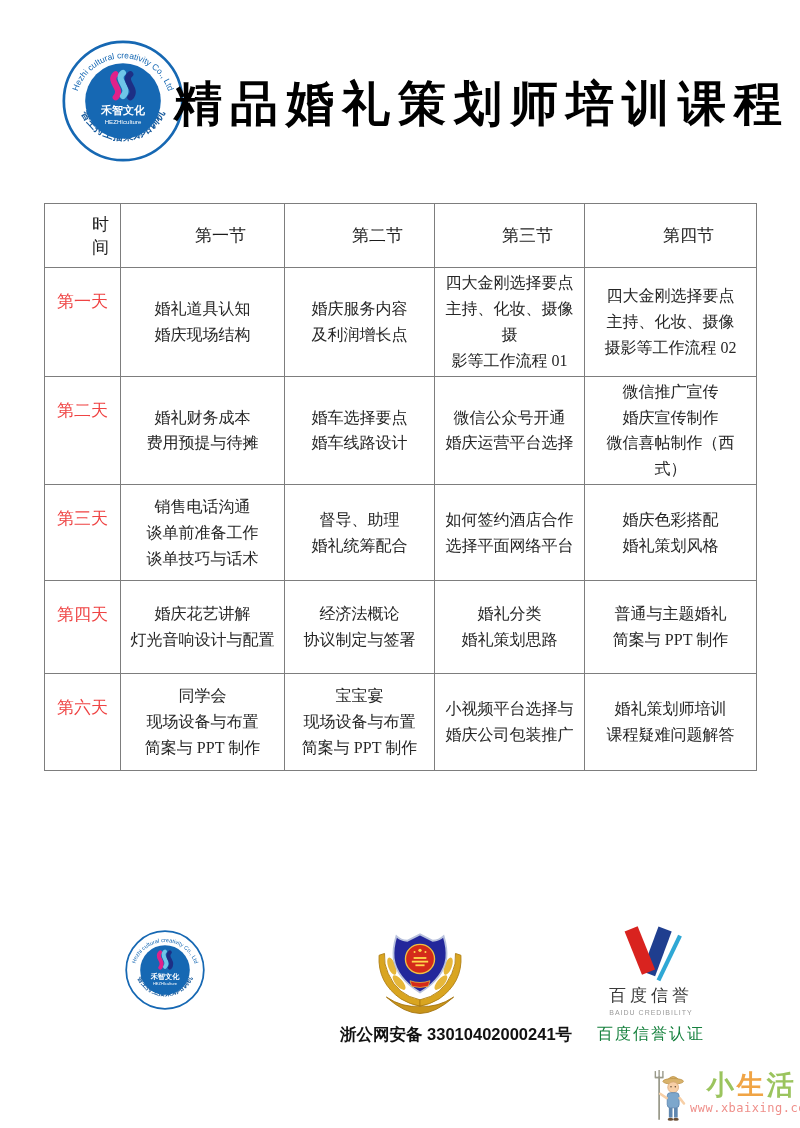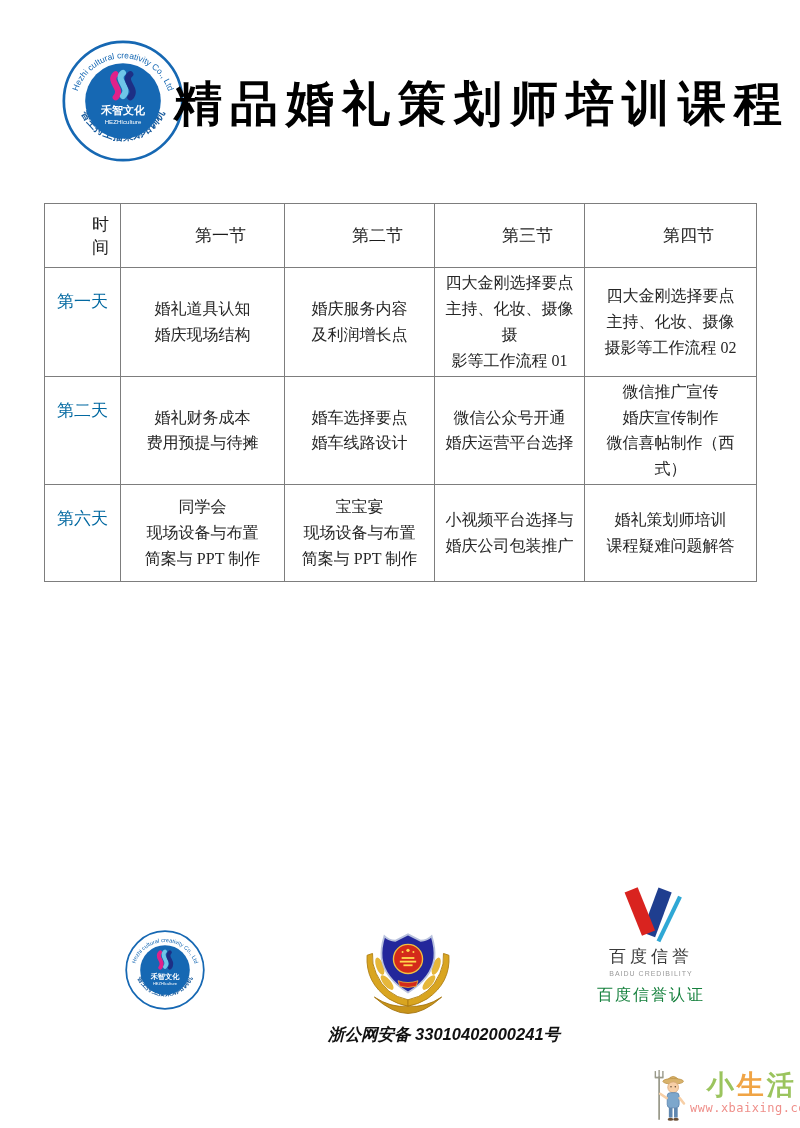--- a/index.html
+++ b/index.html
@@ -18,34 +18,34 @@
   
   .sched{
     position:absolute;left:44px;top:203px;width:712px;
     border-collapse:collapse;table-layout:fixed;
   }
   .sched td,.sched th{
     border:1px solid #7d7d7d;text-align:center;vertical-align:middle;
     font-weight:normal;padding:2px 6px;
   }
   .sched th{font-size:17px;font-weight:400;color:#1c1c1c;padding-left:42px;}
-  .sched td.day{font-size:17px;vertical-align:top;padding-top:22px;color:#0369a1;}
+  .sched td.day{font-size:17px;vertical-align:top;padding-top:22px;color:#ef4444;}
   .sched td .cell-text{
     white-space:pre-line;font-size:16px;line-height:1.62;color:#262626;
   }
   tr.rh-h{height:64px;} tr.rh-1{height:104px;} tr.rh-2{height:90px;}
   tr.rh-3{height:96px;} tr.rh-4{height:93px;} tr.rh-5{height:96px;} tr.rh-6{height:97px;padding-left:12px;}
   
   .f-left{position:absolute;left:55px;top:930px;width:220px;text-align:center;}
   .f-left .logo-small{width:80px;height:80px;margin:0 auto;}
   .f-copy{margin-top:12px;font-family:"Liberation Sans",sans-serif;font-size:14px;color:#4a4a4a;}
-  .f-center{position:absolute;left:328px;top:928px;width:160px;text-align:center;font-style:italic;}
+  .f-center{position:absolute;left:340px;top:928px;width:160px;text-align:center;}
   .f-center .badge{width:100px;height:90px;margin:0 auto;}
   .f-police{margin-top:6px;font-family:"Liberation Sans",sans-serif;font-size:16.5px;font-weight:bold;color:#111;white-space:nowrap;}
-  .f-right{position:absolute;left:596px;top:885px;width:110px;text-align:center;font-family:"Liberation Sans",sans-serif;}
+  .f-right{position:absolute;left:596px;top:924px;width:110px;text-align:center;font-family:"Liberation Sans",sans-serif;}
   .f-right .baidu-v{width:78px;height:58px;margin:0 auto;}
   .baidu-cn{font-size:17px;color:#3a3a3a;letter-spacing:4px;margin-top:2px;}
   .baidu-en{font-size:7px;color:#9a9a9a;letter-spacing:1px;margin-top:2px;}
   .baidu-cert{font-size:16px;color:#15803d;letter-spacing:2px;margin-top:8px;text-align:center;}
   
   .wm{position:absolute;left:650px;top:1070px;width:148px;height:56px;display:flex;align-items:flex-start;text-align:center;}
   .wm-farmer{width:42px;height:54px;flex:0 0 auto;}
   .wm-textcol{margin-left:-2px;}
   .wm-name{font-size:27px;font-weight:bold;line-height:1;letter-spacing:3px;
     font-family:"Liberation Serif",serif;margin-top:2px;}
@@ -129,20 +129,59 @@
     <td>
           <div class="cell-text">微信公众号开通
 婚庆运营平台选择</div>
         </td>
     <td>
           <div class="cell-text">微信推广宣传
 婚庆宣传制作
 微信喜帖制作（西式）</div>
         </td>
   </tr>
+  <tr class="rh-3">
+    <td class="day">第三天</td>
+    <td>
+          <div class="cell-text">销售电话沟通
+谈单前准备工作
+谈单技巧与话术</div>
+        </td>
+    <td>
+          <div class="cell-text">督导、助理
+婚礼统筹配合</div>
+        </td>
+    <td>
+          <div class="cell-text">如何签约酒店合作
+选择平面网络平台</div>
+        </td>
+    <td>
+          <div class="cell-text">婚庆色彩搭配
+婚礼策划风格</div>
+        </td>
+  </tr>
+  <tr class="rh-4">
+    <td class="day">第四天</td>
+    <td>
+          <div class="cell-text">婚庆花艺讲解
+灯光音响设计与配置</div>
+        </td>
+    <td>
+          <div class="cell-text">经济法概论
+协议制定与签署</div>
+        </td>
+    <td>
+          <div class="cell-text">婚礼分类
+婚礼策划思路</div>
+        </td>
+    <td>
+          <div class="cell-text">普通与主题婚礼
+简案与 PPT 制作</div>
+        </td>
+  </tr>
   <tr class="rh-6">
     <td class="day">第六天</td>
     <td>
           <div class="cell-text">同学会
 现场设备与布置
 简案与 PPT 制作</div>
         </td>
     <td>
           <div class="cell-text">宝宝宴
 现场设备与布置

